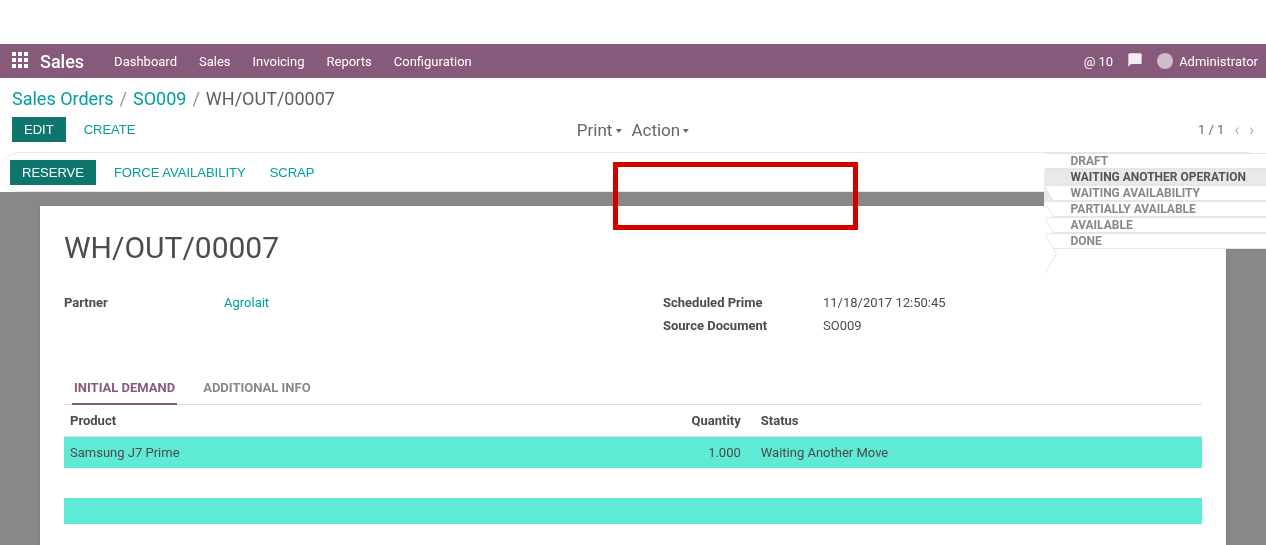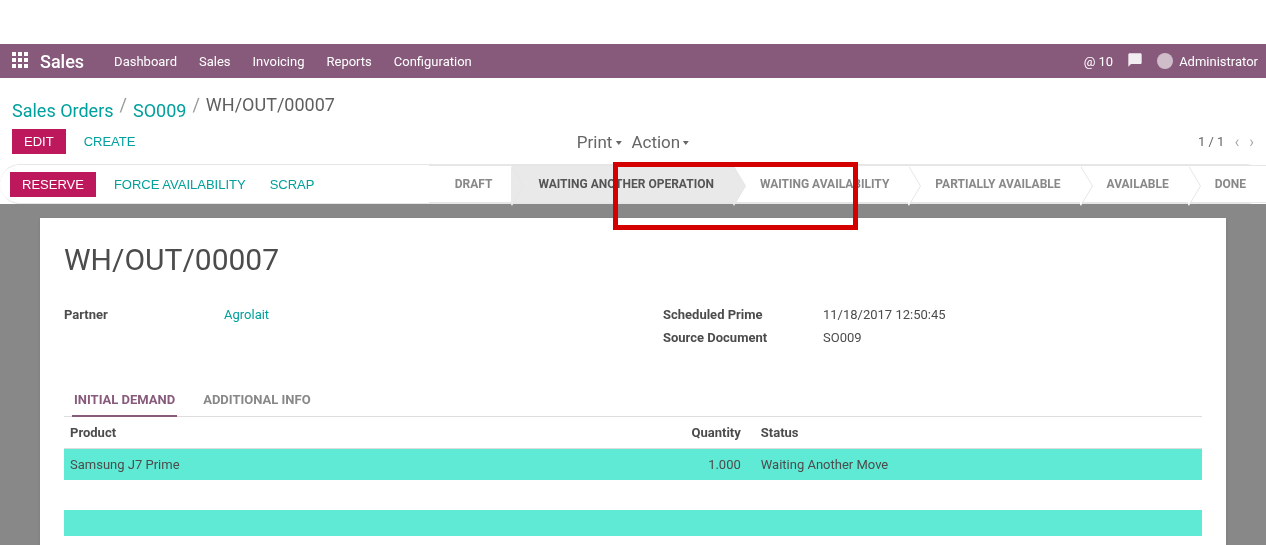--- a/index.html
+++ b/index.html
@@ -14,39 +14,39 @@
 .nav-item { color: #fff; font-size: 13px; cursor: pointer; }
 .nav-right { margin-left: auto; display: flex; align-items: center; gap: 14px; }
 .nav-right .at-badge { font-size: 13px; }
 .chat-icon svg { width: 16px; height: 16px; fill: #fff; opacity: .9; }
 .user { display: flex; align-items: center; gap: 6px; }
 .user-avatar { width: 16px; height: 16px; border-radius: 50%; background: rgba(255,255,255,.6); display:inline-block; }
 
 
 .ctrl { display: flex; align-items: center; padding: 10px 12px 4px 12px; }
 .breadcrumb { display: flex; align-items: center; gap: 6px; font-size: 18px; }
-.breadcrumb a { color: #00A09D; text-decoration: none; margin-top: 12px; }
+.breadcrumb a { color: #00A09D; text-decoration: none; }
 .breadcrumb .sep { color: #999; }
 .breadcrumb .cur { color: #5f5f5f; }
 
 .btnrow { display: flex; align-items: center; padding: 4px 12px 10px 12px; }
 .btn { border: none; padding: 5px 12px; font-size: 13px; cursor: pointer; margin-right: 6px; }
-.btn-primary { background: #be185d; color: #fff; }
+.btn-primary { background: #0f766e; color: #fff; }
 .btn-link { background: none; color: #00A09D; }
 .center-actions { position: absolute; left: 50%; transform: translateX(-50%); display: flex; gap: 10px; color: #666; font-size: 17px; }
 .center-actions .act { cursor: pointer; }
 .caret::after { content: ""; display: inline-block; margin-left: 3px; border-left: 3px solid transparent; border-right: 3px solid transparent; border-top: 4px solid #666; vertical-align: middle; }
 .pager { margin-left: auto; display: flex; align-items: center; gap: 10px; color: #666; }
 .pager .arrow { cursor: pointer; font-size: 16px; color: #aaa; }
 
 
 .band { background: #fff; border-top: 1px solid #e6e6e6; border-bottom: 1px solid #e6e6e6; height: 40px; display: flex; align-items: stretch; padding-left: 10px; border-radius: 20px; }
 .band .btn { align-self: center; }
 .band .btn-link2 { background: none; color: #00A09D; border: none; font-size: 13px; cursor: pointer; padding: 5px 12px; }
-.statusbar { margin-left: auto; display: flex; align-items: stretch; }
+.statusbar { margin-left: auto; display: flex; align-items: stretch; flex-direction: column; }
 .status { position: relative; display: flex; align-items: center; padding: 0 20px 0 26px; font-size: 12px; font-weight: 700; color: #888; background: #fff; border-top: 1px solid #e6e6e6; border-bottom: 1px solid #e6e6e6; white-space: nowrap; }
 .status::before { content: ""; position: absolute; left: 0; top: 0; width: 0; height: 0; border-top: 20px solid transparent; border-bottom: 20px solid transparent; border-left: 12px solid #e6e6e6; }
 .status::after { content: ""; position: absolute; left: -1px; top: 0; width: 0; height: 0; border-top: 20px solid transparent; border-bottom: 20px solid transparent; border-left: 12px solid #fff; }
 .status.first::before, .status.first::after { display: none; }
 .status.active { background: #e9e9e9; color: #555; }
 .status.active::after { border-left-color: #e9e9e9; }
 .status.active + .status::after { border-left-color: #e9e9e9; }
 
 
 .grayarea { background: #888; padding: 14px 40px 40px 40px; min-height: 400px; }

